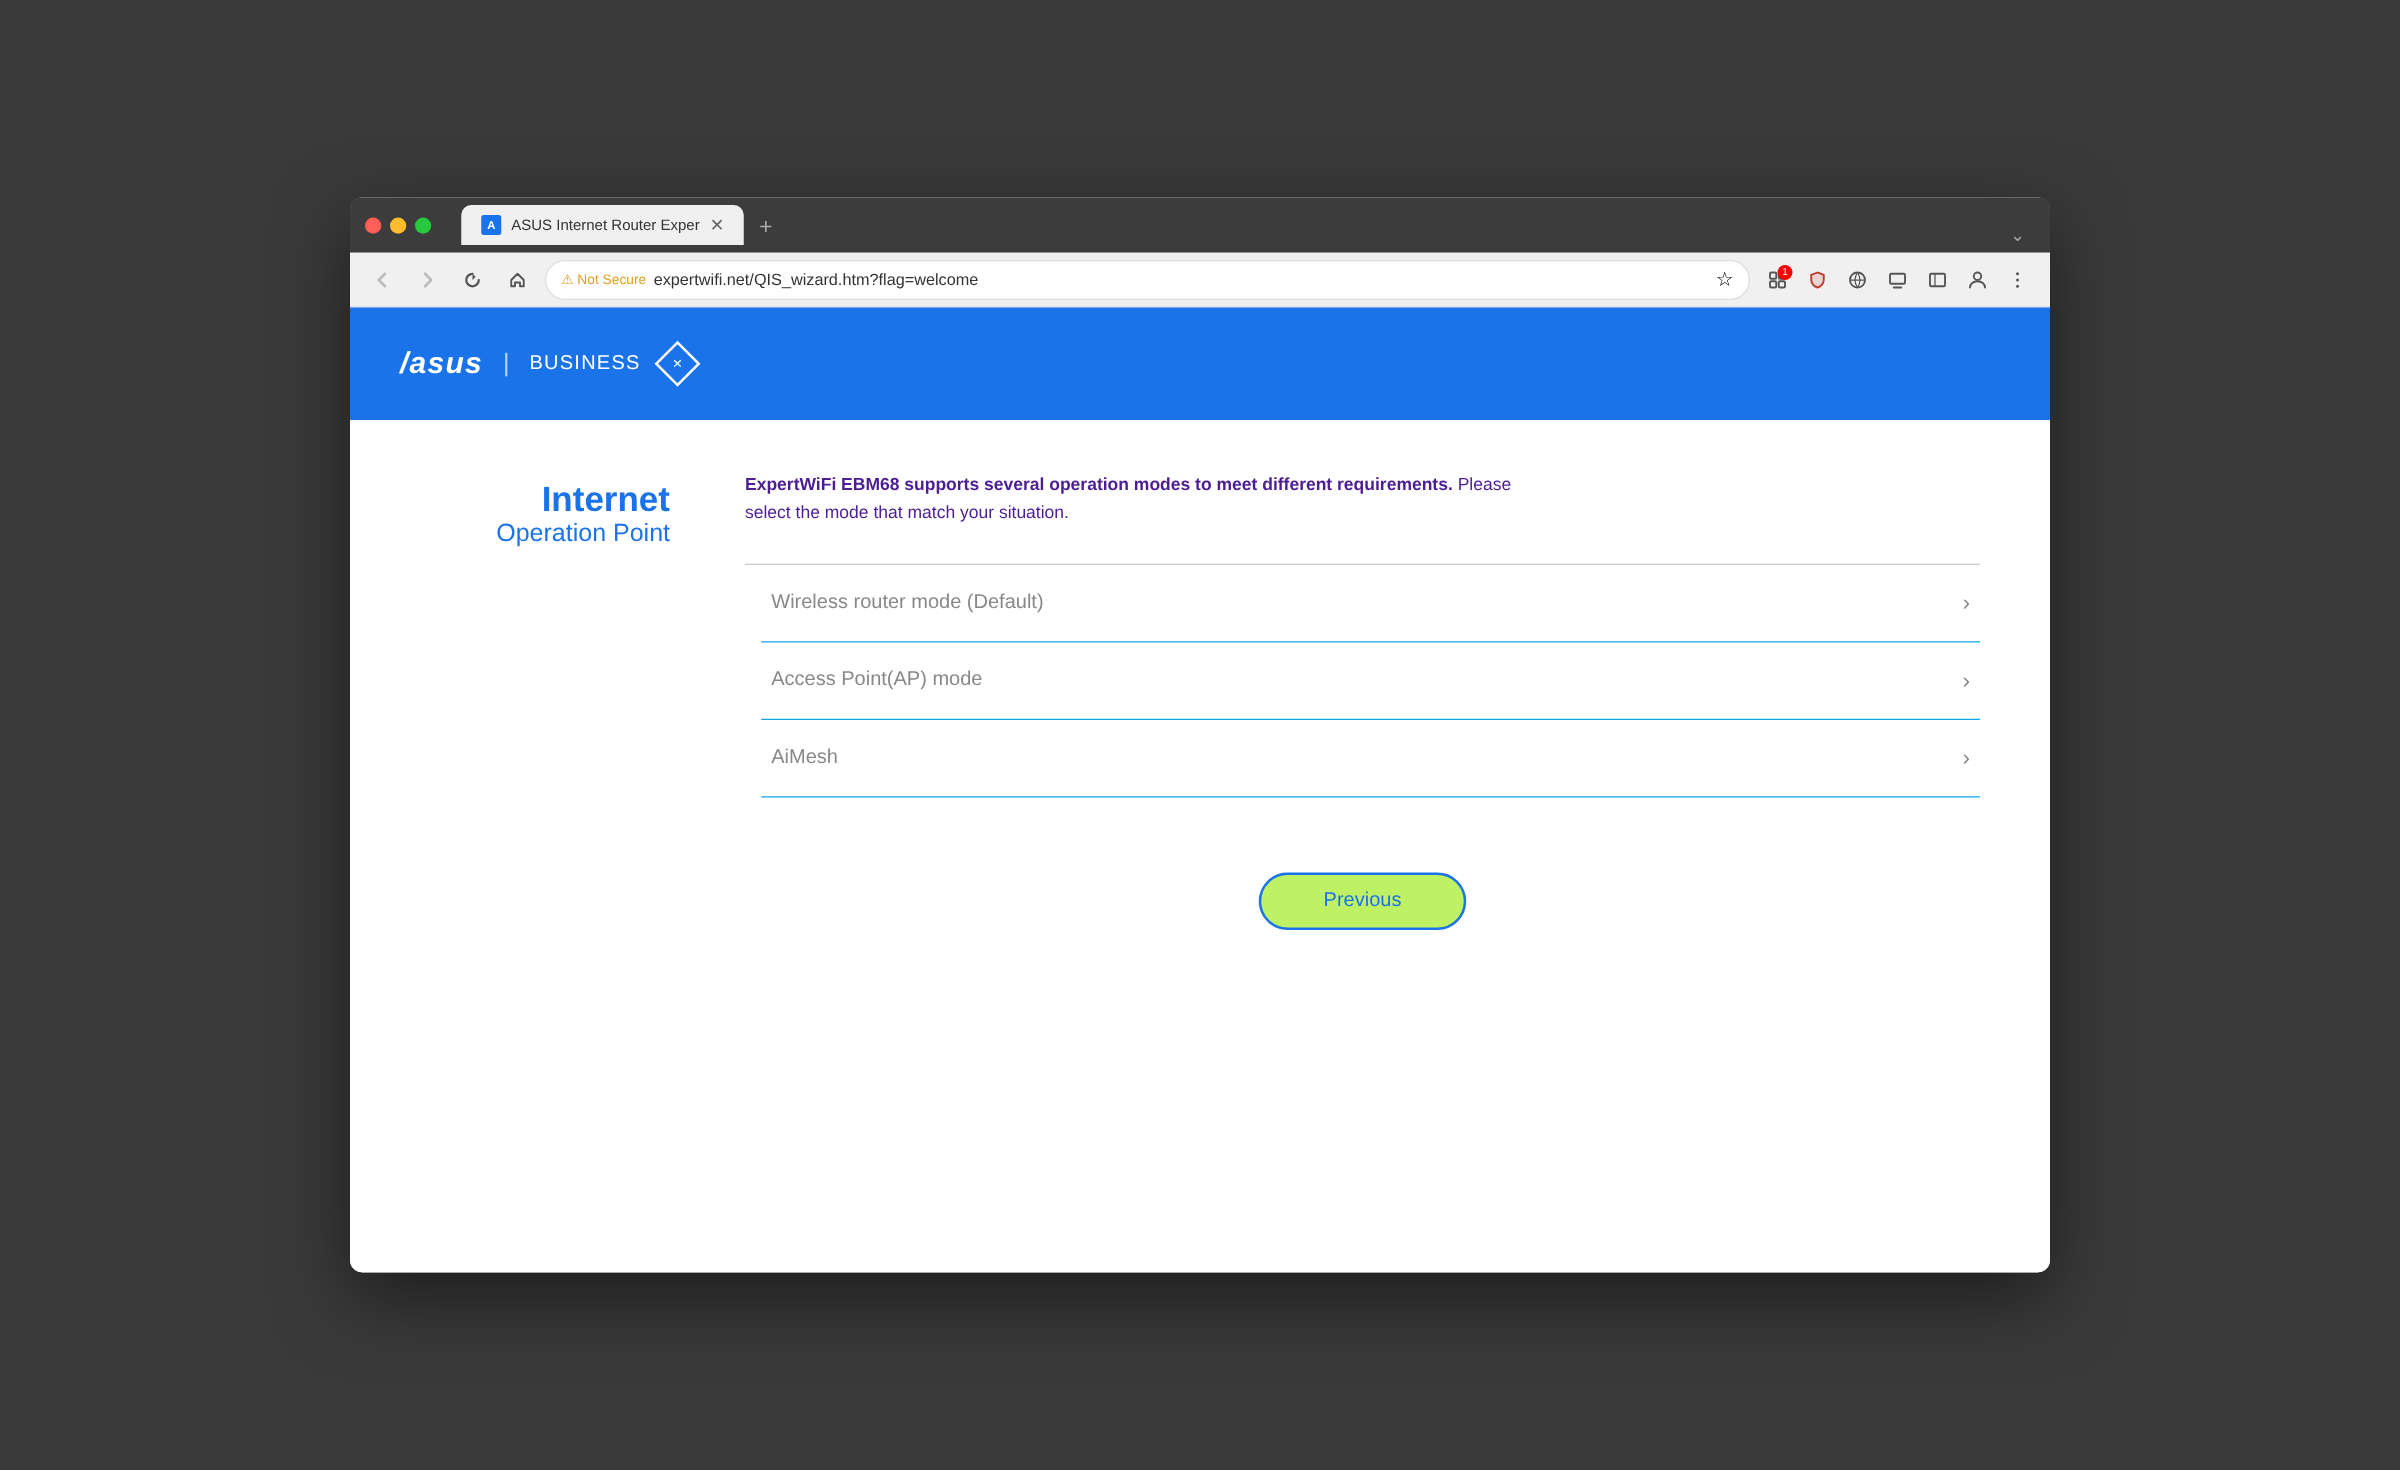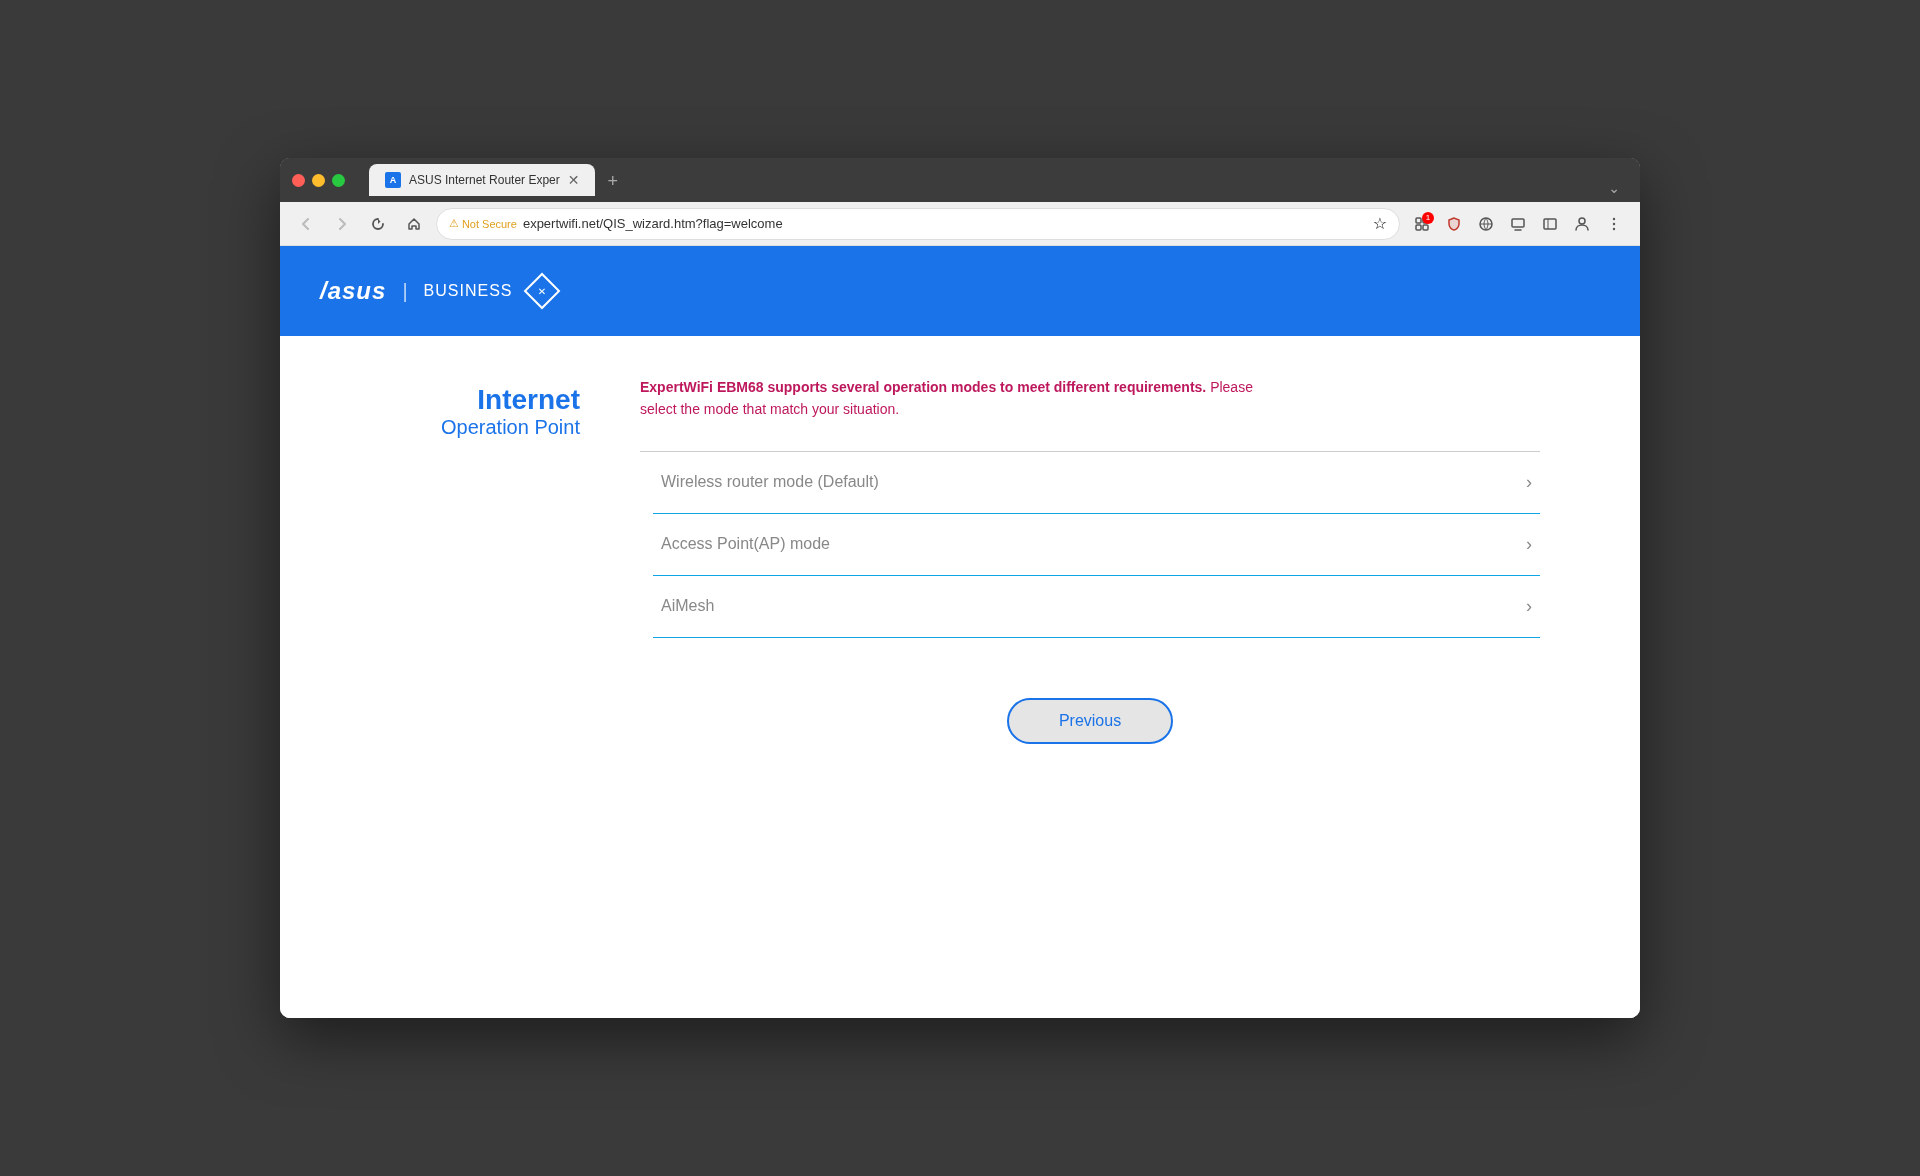--- a/index.html
+++ b/index.html
@@ -249,21 +249,21 @@
     .asus-business {
       color: white;
       font-size: 16px;
       font-weight: 500;
       letter-spacing: 1px;
     }
 
     
     .main-content {
       display: flex;
-      padding: 40px 100px;
+      padding: 40px 56px;
       gap: 0;
       min-height: 600px;
     }
 
     .left-panel {
       width: 240px;
       padding-top: 8px;
       text-align: right;
       padding-right: 40px;
     }
@@ -280,21 +280,21 @@
       font-weight: 400;
     }
 
     .right-panel {
       flex: 1;
       padding-left: 20px;
     }
 
     .description-text {
       font-size: 14px;
-      color: #be185d;
+      color: #4c1d95;
       line-height: 1.6;
       margin-bottom: 30px;
       max-width: 620px;
     }
 
     .description-text strong {
       font-weight: 600;
     }
 
     .mode-list {
@@ -324,21 +324,21 @@
 
     .button-area {
       display: flex;
       justify-content: center;
       margin-top: 60px;
     }
 
     .previous-btn {
       padding: 12px 50px;
       border: 2px solid #1a73e8;
-      background: #e5e5e5;
+      background: #bef264;
       color: #1a73e8;
       font-size: 16px;
       border-radius: 30px;
       cursor: pointer;
       font-weight: 400;
       transition: background 0.15s, color 0.15s;
     }
   </style>
 </head>
 <body>

